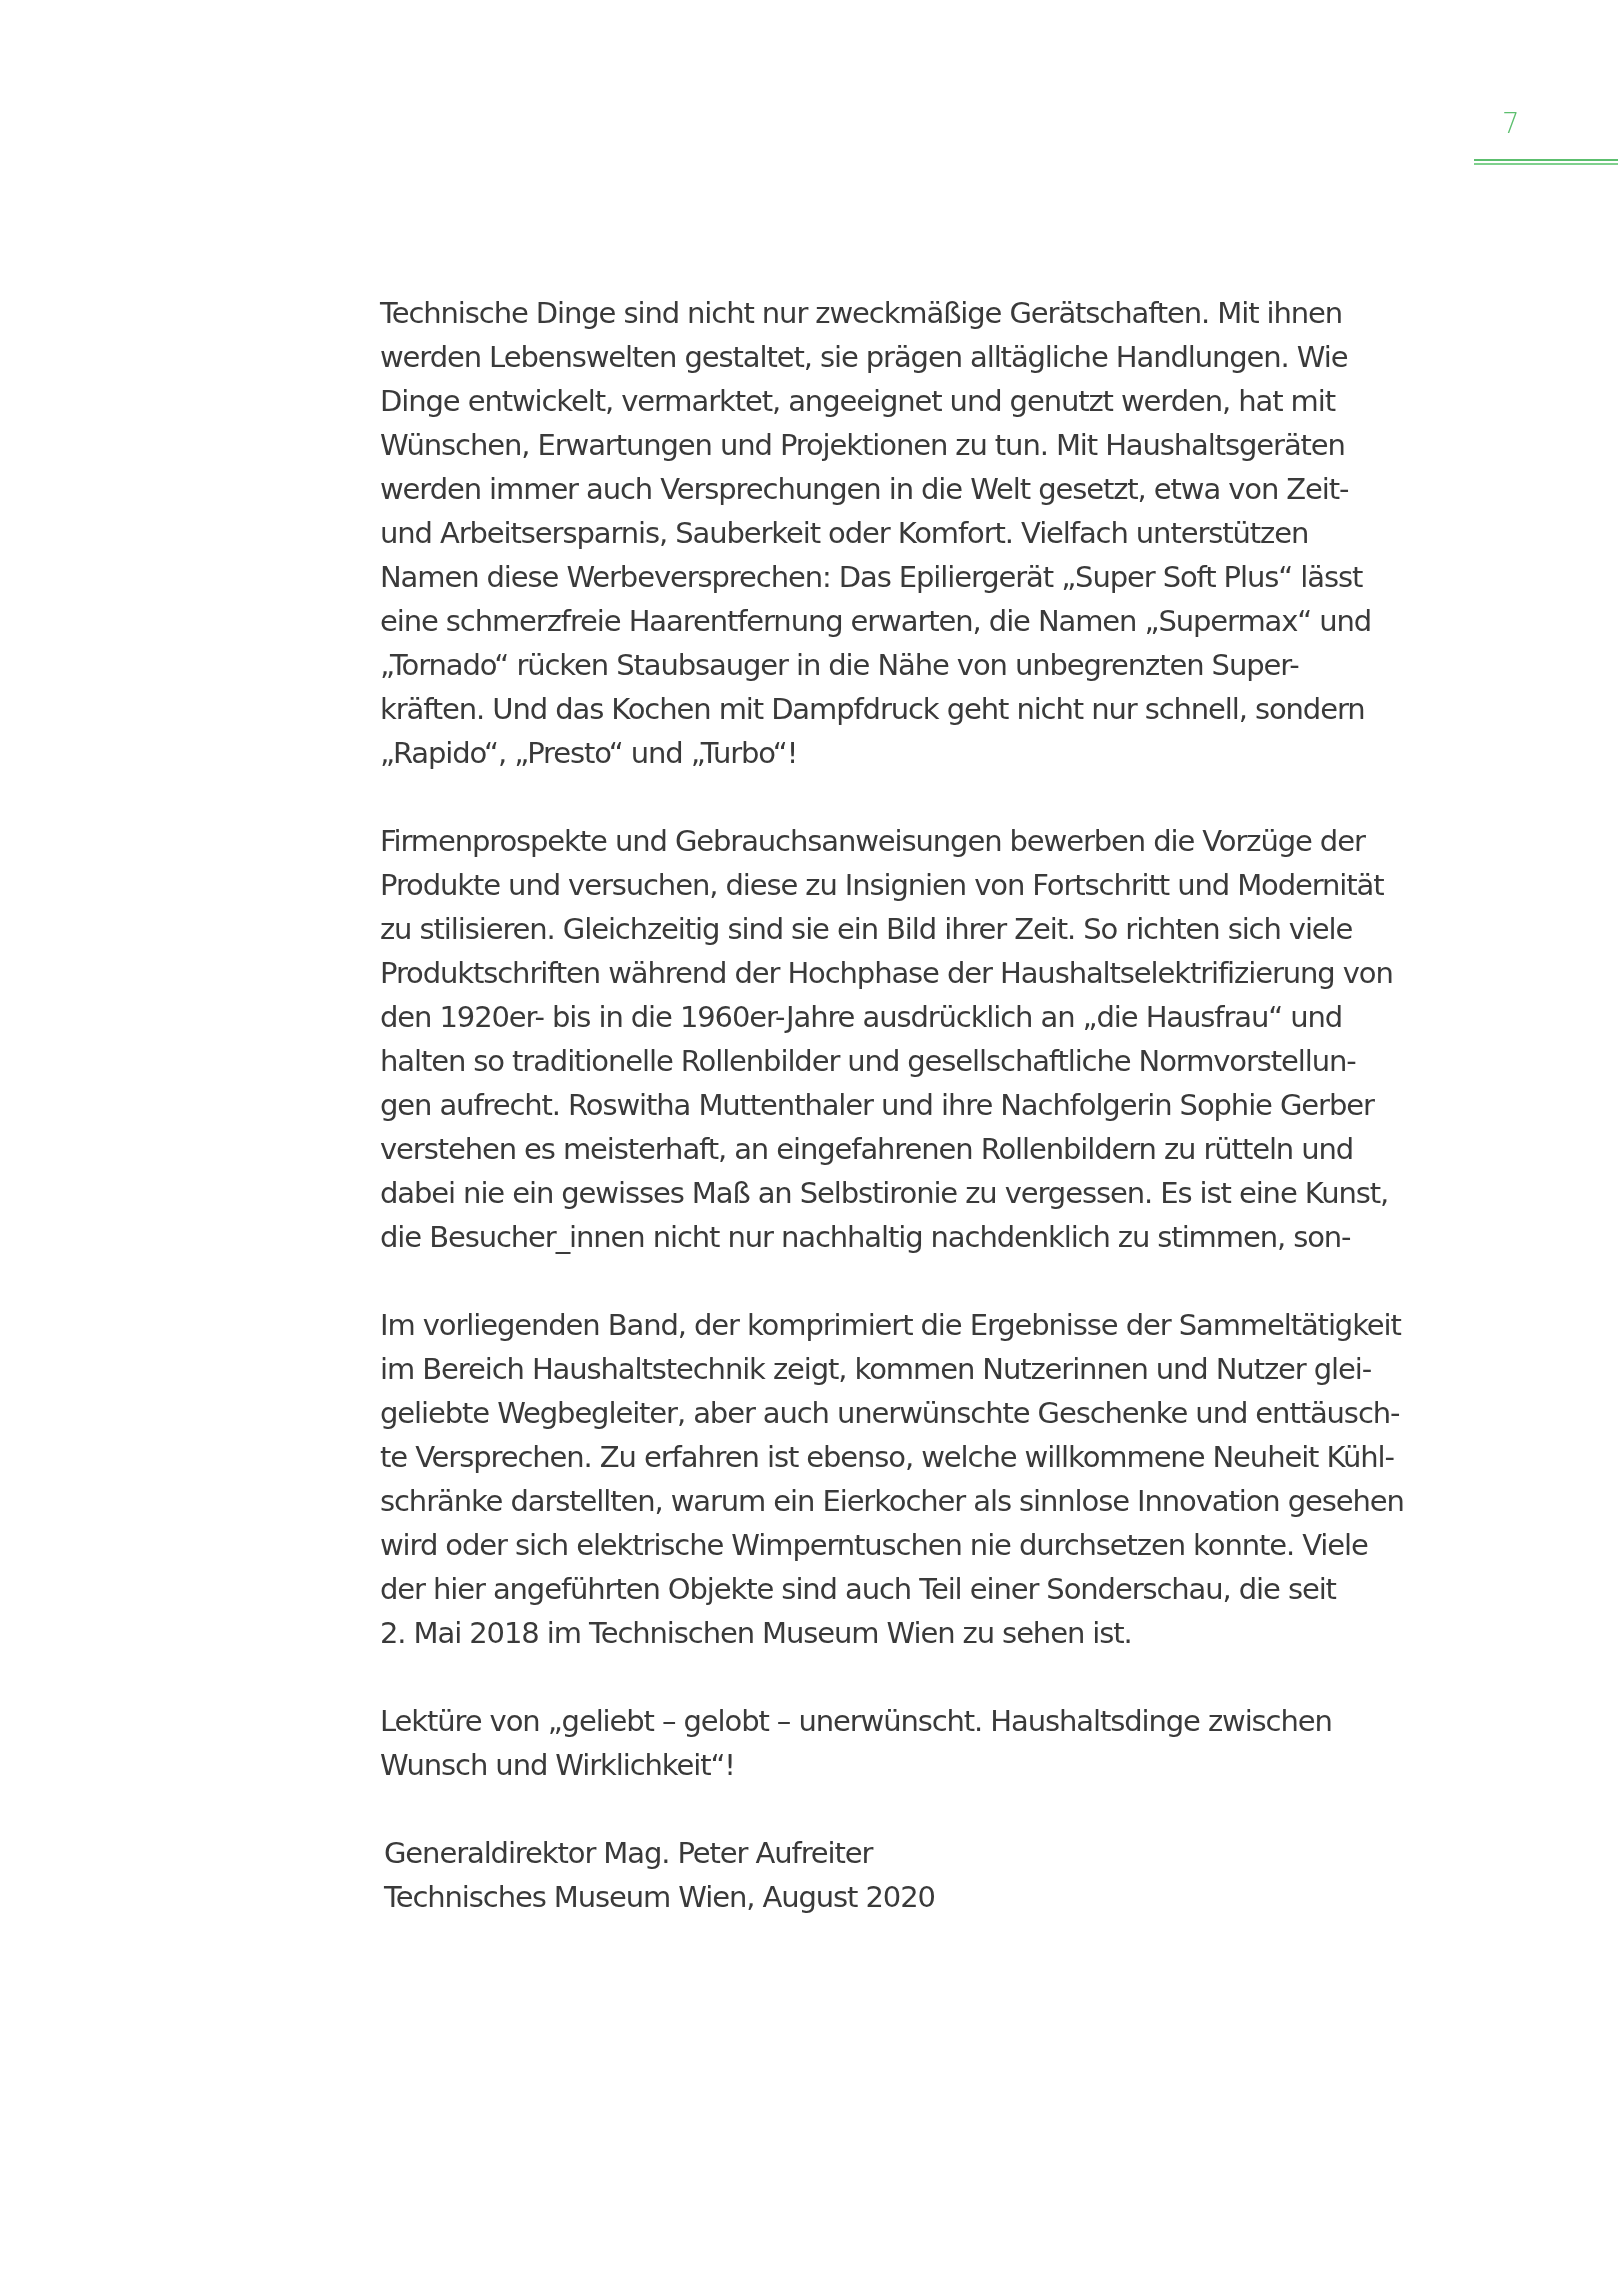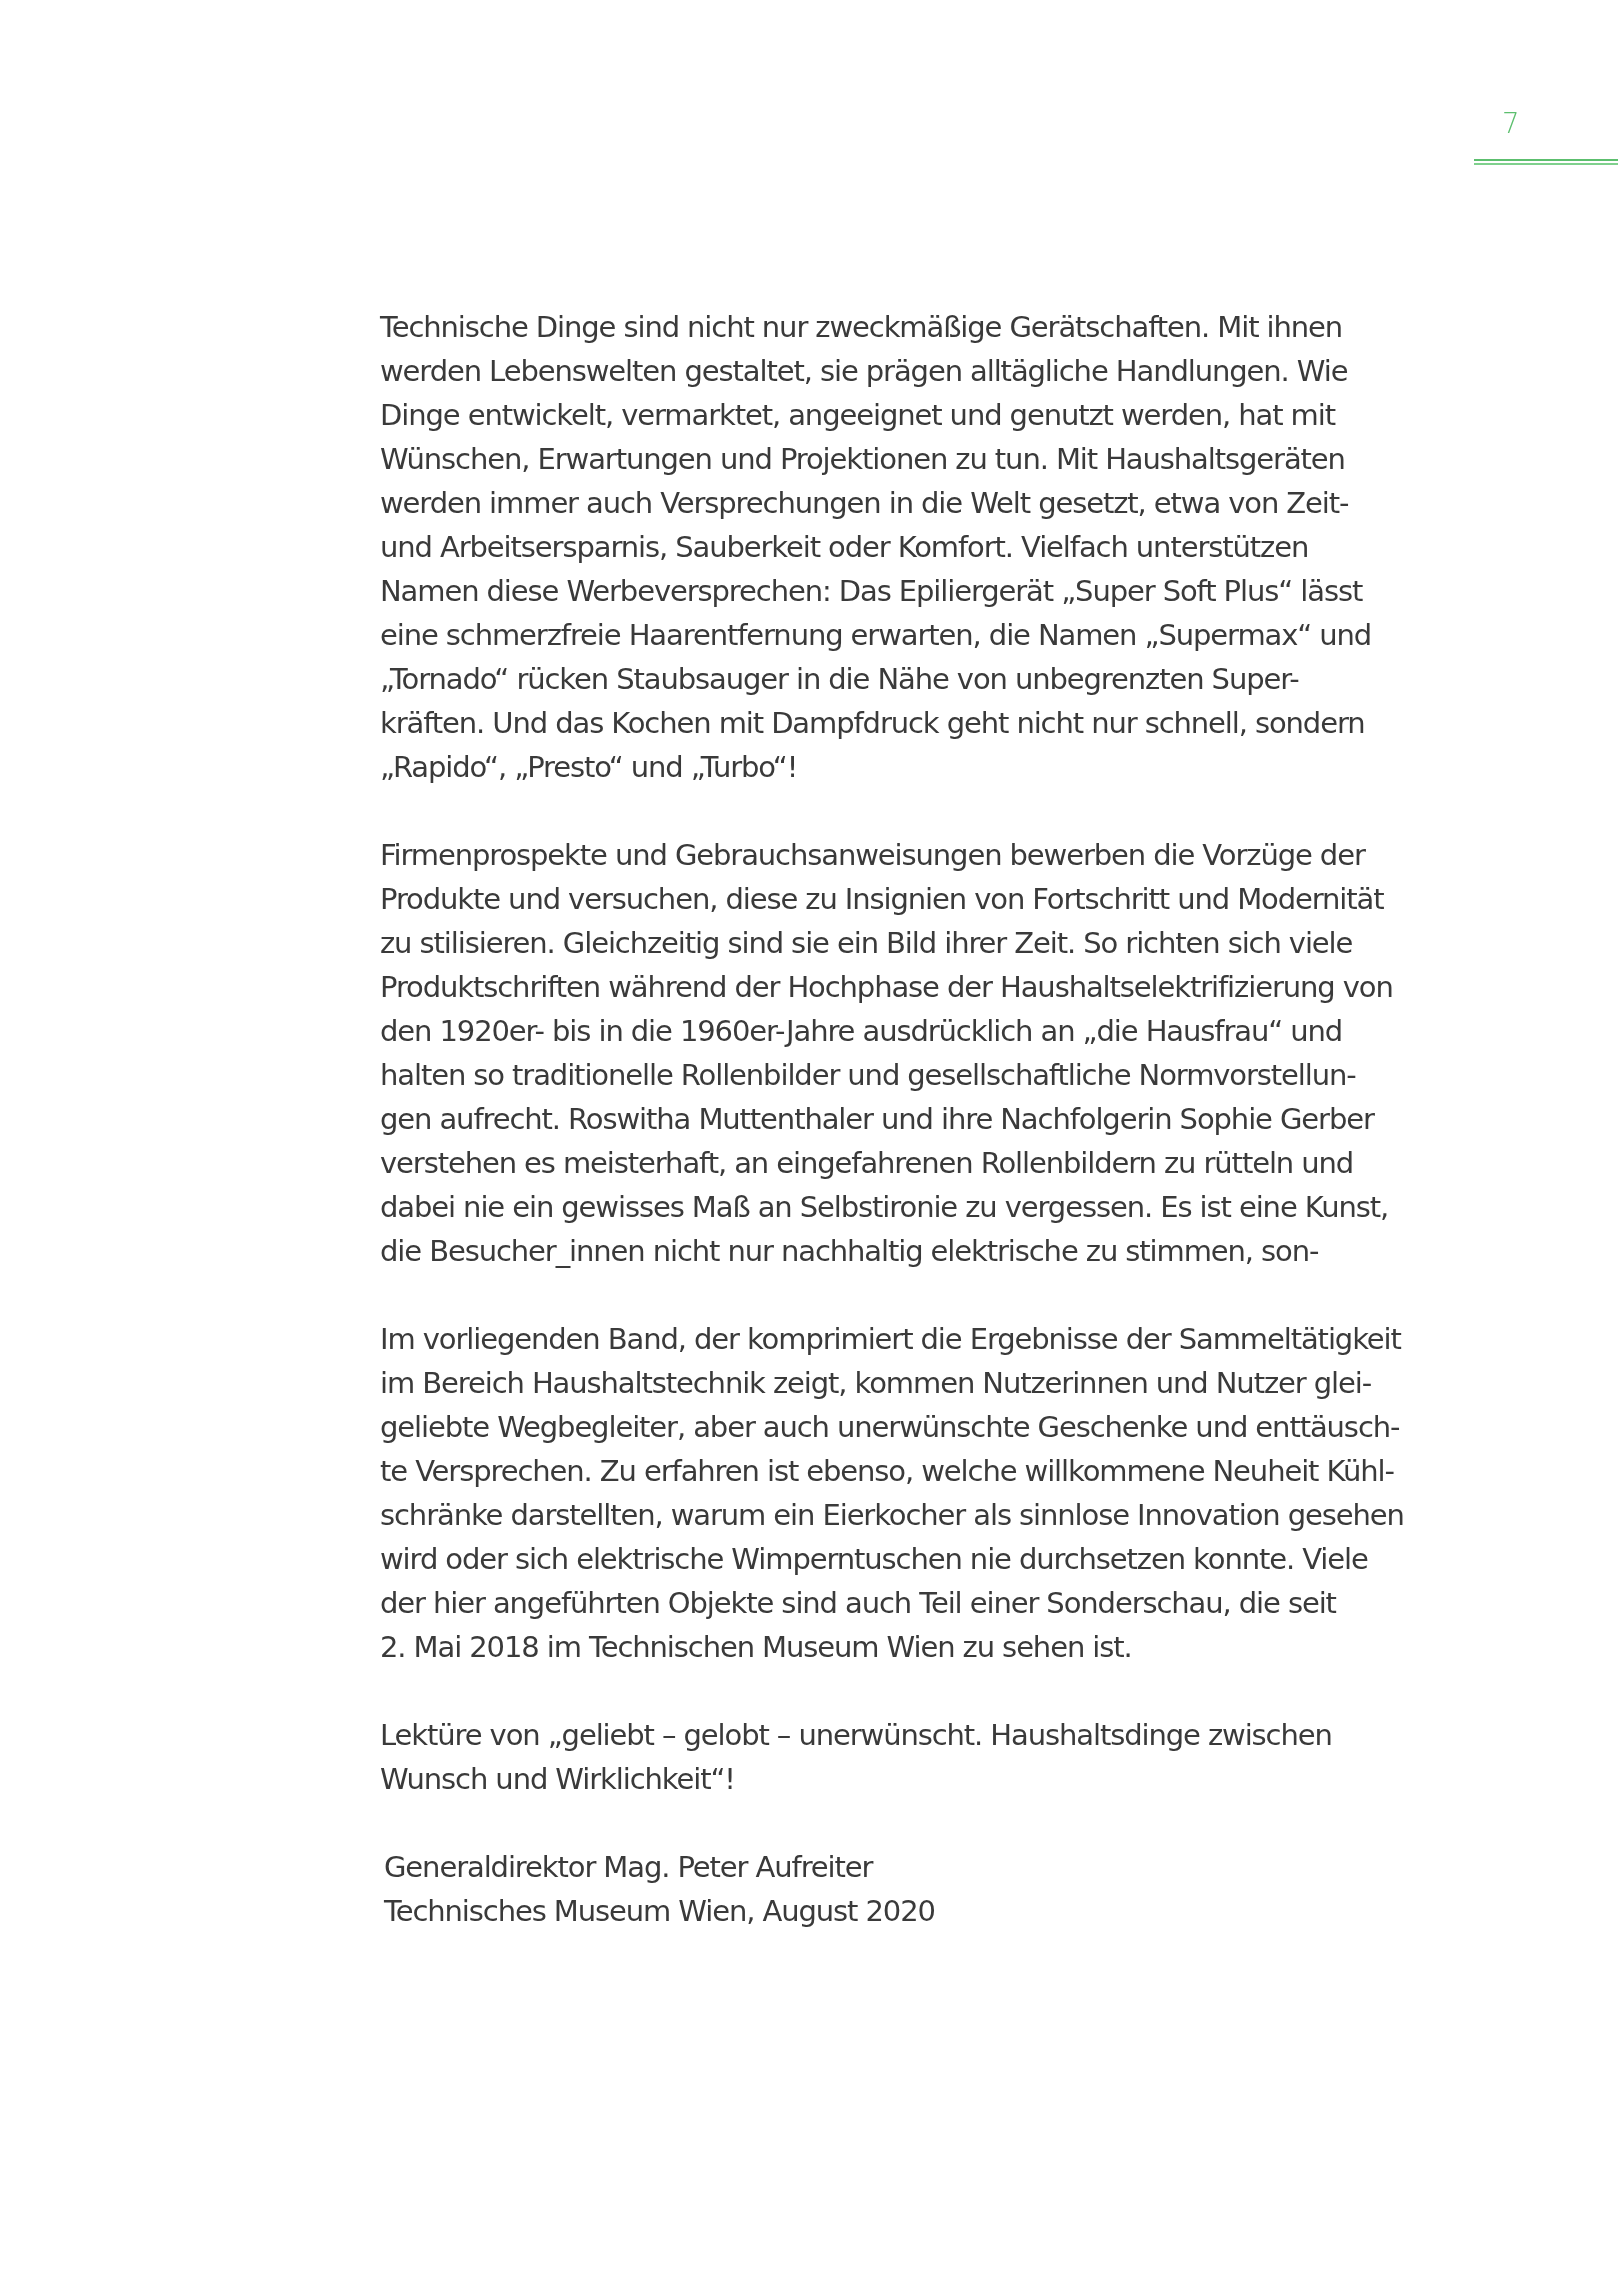--- a/index.html
+++ b/index.html
@@ -36,21 +36,21 @@
       left: 0; right: 0;
       height: 1.6px;
       background: #5cbf6e;
     }
     .rule .line.top { top: 0; }
     .rule .line.bottom { top: 4px; background: #7fd08d; }
 
     .body-text {
       position: absolute;
       left: 380px;
-      top: 305px;
+      top: 291px;
       width: 1084px;
       font-family: "DejaVu Sans", sans-serif;
       font-size: 29px;
       line-height: 44px;
       letter-spacing: -1.1px;
       word-spacing: 0px;
       color: #3a3a3a;
       font-weight: normal;
     }
     .para {
@@ -89,21 +89,21 @@
   <p class="para" id="p1">
       <span class="line-text">Firmenprospekte und Gebrauchsanweisungen bewerben die Vorzüge der</span>
       <span class="line-text">Produkte und versuchen, diese zu Insignien von Fortschritt und Modernität</span>
       <span class="line-text">zu stilisieren. Gleichzeitig sind sie ein Bild ihrer Zeit. So richten sich viele</span>
       <span class="line-text">Produktschriften während der Hochphase der Haushaltselektrifizierung von</span>
       <span class="line-text">den 1920er- bis in die 1960er-Jahre ausdrücklich an „die Hausfrau“ und</span>
       <span class="line-text">halten so traditionelle Rollenbilder und gesellschaftliche Normvorstellun-</span>
       <span class="line-text">gen aufrecht. Roswitha Muttenthaler und ihre Nachfolgerin Sophie Gerber</span>
       <span class="line-text">verstehen es meisterhaft, an eingefahrenen Rollenbildern zu rütteln und</span>
       <span class="line-text">dabei nie ein gewisses Maß an Selbstironie zu vergessen. Es ist eine Kunst,</span>
-      <span class="line-text">die Besucher_innen nicht nur nachhaltig elektrische zu stimmen, son-</span>
+      <span class="line-text">die Besucher_innen nicht nur nachhaltig nachdenklich zu stimmen, son-</span>
     </p>
   <p class="para" id="p2">
       <span class="line-text">Im vorliegenden Band, der komprimiert die Ergebnisse der Sammeltätigkeit</span>
       <span class="line-text">im Bereich Haushaltstechnik zeigt, kommen Nutzerinnen und Nutzer glei-</span>
       <span class="line-text">geliebte Wegbegleiter, aber auch unerwünschte Geschenke und enttäusch-</span>
       <span class="line-text">te Versprechen. Zu erfahren ist ebenso, welche willkommene Neuheit Kühl-</span>
       <span class="line-text">schränke darstellten, warum ein Eierkocher als sinnlose Innovation gesehen</span>
       <span class="line-text">wird oder sich elektrische Wimperntuschen nie durchsetzen konnte. Viele</span>
       <span class="line-text">der hier angeführten Objekte sind auch Teil einer Sonderschau, die seit</span>
       <span class="line-text">2. Mai 2018 im Technischen Museum Wien zu sehen ist.</span>

